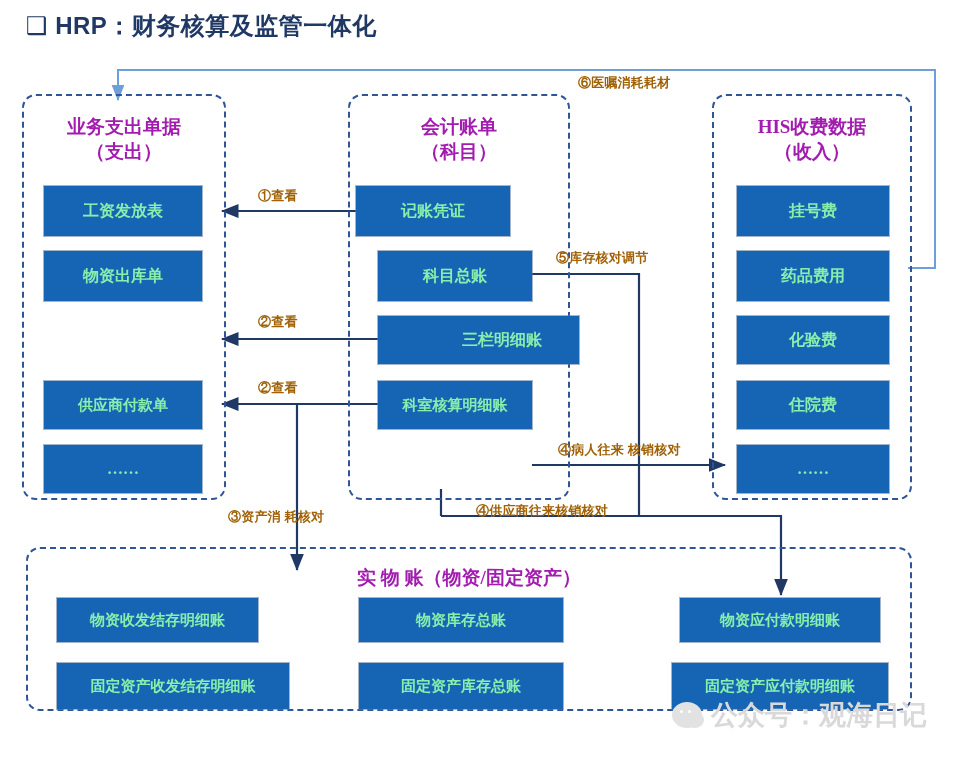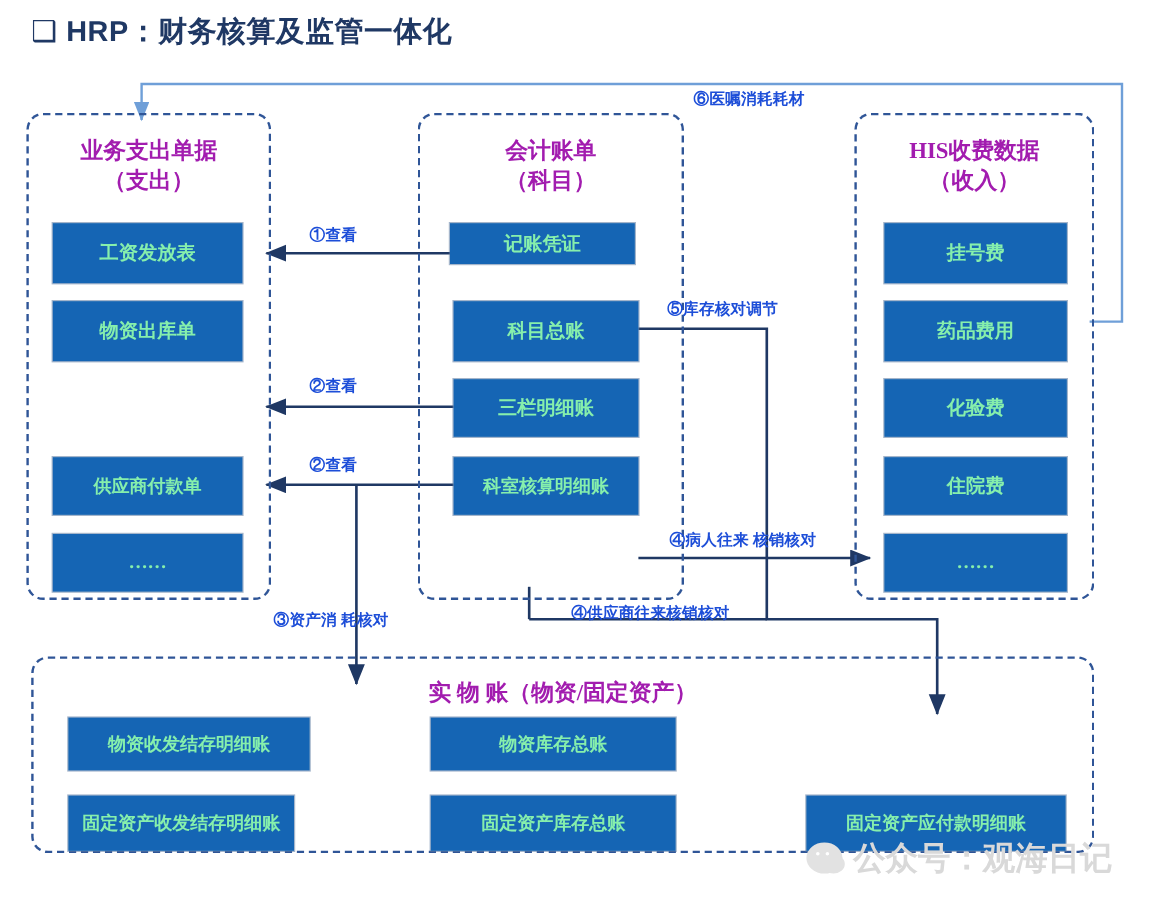--- a/index.html
+++ b/index.html
@@ -34,22 +34,22 @@
     display:flex;align-items:center;justify-content:center;
     font-weight:bold;text-align:center;
     font-family:"Liberation Serif","DejaVu Serif",serif;
     box-shadow:0 0 0 1px rgba(90,120,160,.55);
   }
   .box.sm{font-size:15px;}
   .box.md{font-size:16px;}
 
   
   .note{
-    position:absolute;color:#1d4ed8;font-weight:bold;font-size:13px;
-    white-space:nowrap;font-family:Liberation Serif, serif;
+    position:absolute;color:#a16207;font-weight:bold;font-size:13px;
+    white-space:nowrap;font-family:Liberation Sans, sans-serif;
     letter-spacing:.2px;
   }
 
   
   svg.wires{position:absolute;left:0;top:0;width:960px;height:759px;pointer-events:none;}
 
   
   #watermark{
     position:absolute;left:672px;top:697px;display:flex;align-items:center;gap:9px;
     color:#d9d9d9;font-size:27px;font-weight:bold;white-space:nowrap;
@@ -113,43 +113,44 @@
   <div class="box md" style="left:44px;top:251px;width:158px;height:50px;">物资出库单</div>
   <div class="box sm" style="left:44px;top:381px;width:158px;height:48px;">供应商付款单</div>
   <div class="box md" style="left:44px;top:445px;width:158px;height:48px;">……</div>
 
   <div class="panel" style="left:348px;top:94px;width:218px;height:402px;">
     <div class="panel-title" style="top:18px;">
       <span>会计账单</span>
       <span class="ln2">（科目）</span>
     </div>
   </div>
-  <div class="box md" style="left:375px;top:186px;width:154px;height:34px;">记账凭证</div>
+  <div class="box md" style="left:356px;top:186px;width:154px;height:50px;">记账凭证</div>
   <div class="box md" style="left:378px;top:251px;width:154px;height:50px;">科目总账</div>
-  <div class="box md" style="left:378px;top:316px;width:154px;height:48px;">三栏明细账</div>
+  <div class="box md" style="left:378px;top:316px;width:154px;height:48px;padding-left:47px;">三栏明细账</div>
   <div class="box sm" style="left:378px;top:381px;width:154px;height:48px;">科室核算明细账</div>
 
   <div class="panel" style="left:712px;top:94px;width:196px;height:402px;">
     <div class="panel-title" style="top:18px;">
       <span>HIS收费数据</span>
       <span class="ln2">（收入）</span>
     </div>
   </div>
   <div class="box md" style="left:737px;top:186px;width:152px;height:50px;">挂号费</div>
   <div class="box md" style="left:737px;top:251px;width:152px;height:50px;">药品费用</div>
   <div class="box md" style="left:737px;top:316px;width:152px;height:48px;">化验费</div>
   <div class="box md" style="left:737px;top:381px;width:152px;height:48px;">住院费</div>
   <div class="box md" style="left:737px;top:445px;width:152px;height:48px;">……</div>
 
   <div class="panel" style="left:26px;top:547px;width:882px;height:160px;">
     <div class="panel-title" style="top:16px;font-size:19px;">实 物 账（物资/固定资产）</div>
   </div>
   <div class="box sm" style="left:57px;top:598px;width:201px;height:44px;">物资收发结存明细账</div>
   <div class="box sm" style="left:359px;top:598px;width:204px;height:44px;">物资库存总账</div>
-  <div class="box sm" style="left:57px;top:663px;width:188px;height:46px;">固定资产收发结存明细账</div>
+  <div class="box sm" style="left:680px;top:598px;width:200px;height:44px;">物资应付款明细账</div>
+  <div class="box sm" style="left:57px;top:663px;width:232px;height:46px;">固定资产收发结存明细账</div>
   <div class="box sm" style="left:359px;top:663px;width:204px;height:46px;">固定资产库存总账</div>
   <div class="box sm" style="left:672px;top:663px;width:216px;height:46px;">固定资产应付款明细账</div>
 
   <div class="note" style="left:258px;top:187px;">①查看</div>
   <div class="note" style="left:258px;top:313px;">②查看</div>
   <div class="note" style="left:258px;top:379px;">②查看</div>
   <div class="note" style="left:228px;top:508px;">③资产消 耗核对</div>
   <div class="note" style="left:558px;top:441px;">④病人往来 核销核对</div>
   <div class="note" style="left:476px;top:502px;">④供应商往来核销核对</div>
   <div class="note" style="left:556px;top:249px;">⑤库存核对调节</div>

